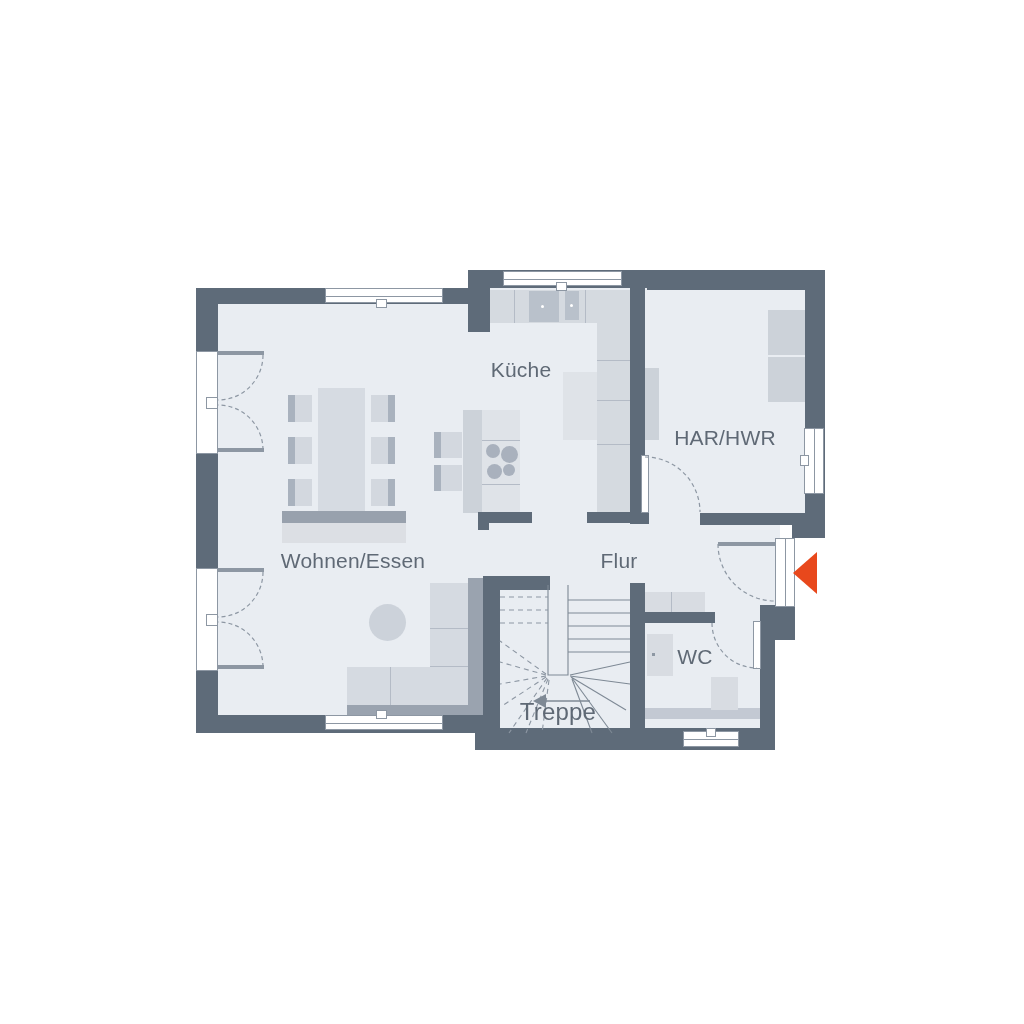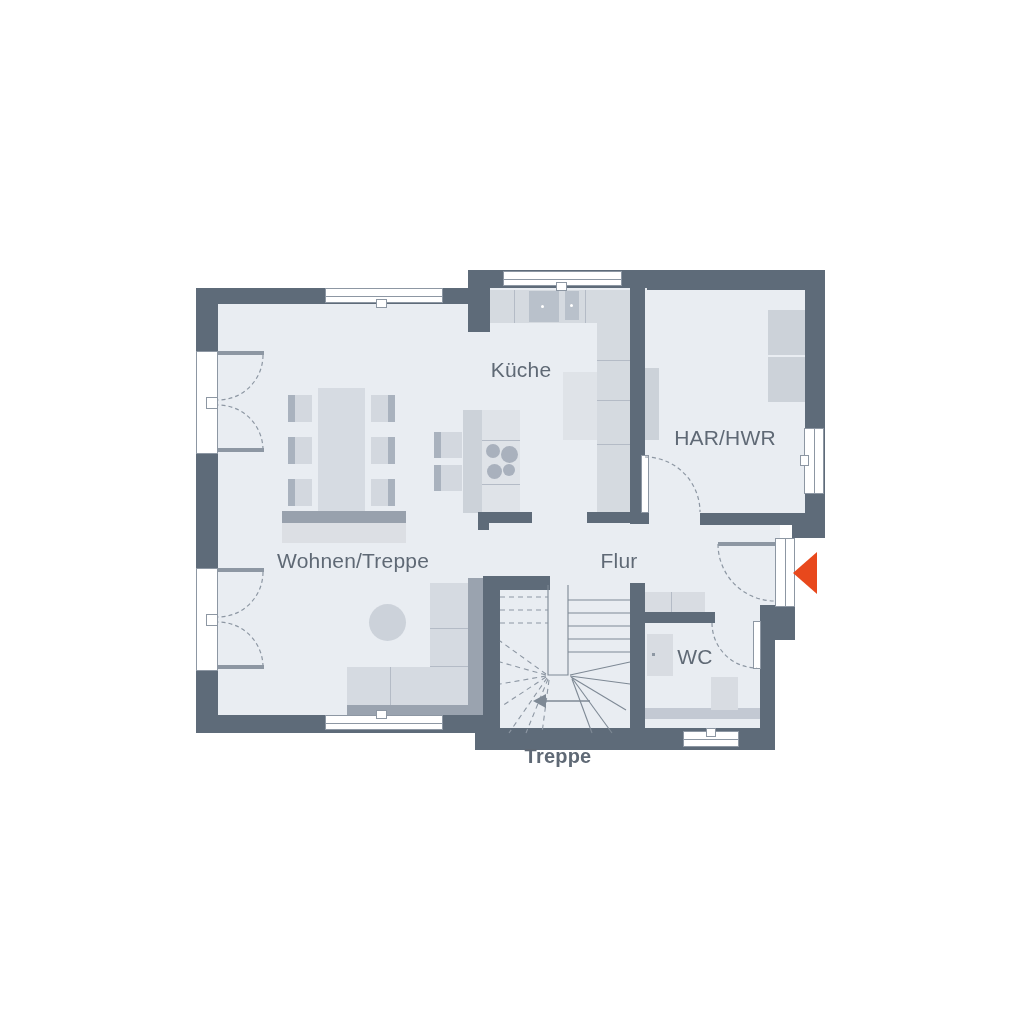--- a/index.html
+++ b/index.html
@@ -204,21 +204,21 @@
     </g>
     <g>
       <path d="M590 701 H542" stroke="#7e8995" stroke-width="1.5" fill="none"></path>
       <polygon points="533,701 546,694 546,708" fill="#7e8995"></polygon>
     </g>
   </svg>
 
   <div>
     <div class="label" style="left:521px;top:370px;">Küche</div>
     <div class="label" style="left:725px;top:438px;">HAR/HWR</div>
-    <div class="label" style="left:353px;top:561px;">Wohnen/Treppe</div>
+    <div class="label" style="left:353px;top:561px;">Wohnen/Essen</div>
     <div class="label" style="left:619px;top:561px;">Flur</div>
     <div class="label" style="left:695px;top:657px;">WC</div>
-    <div class="label" style="left:558px;top:756px;font-size:20px;font-weight:bold;">Treppe</div>
+    <div class="label" style="left:558px;top:712px;font-size:24px;">Treppe</div>
   </div>
 
   <div class="entry-arrow" style="left:793px;top:552px;"></div>
 
 </div>
 
 </body></html>

